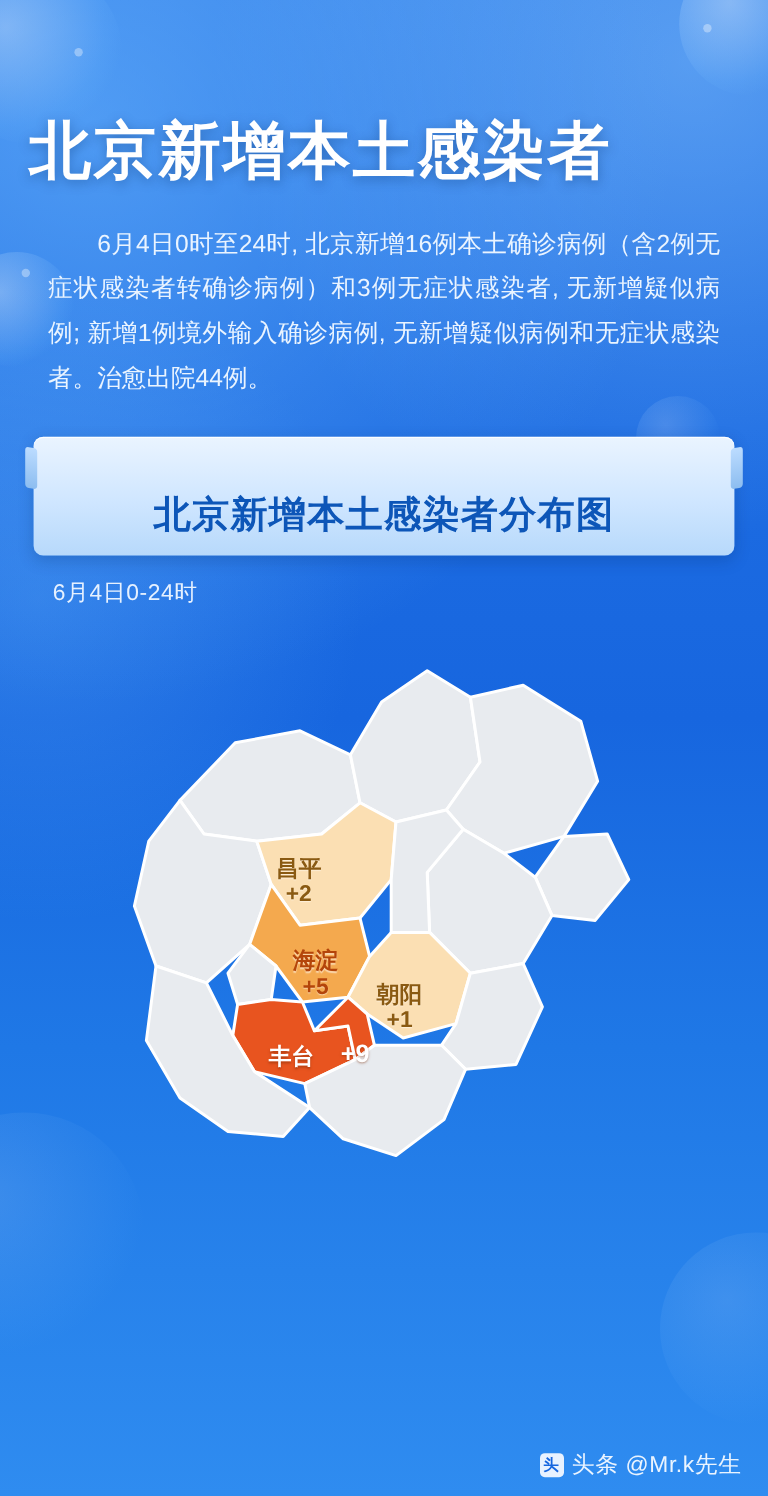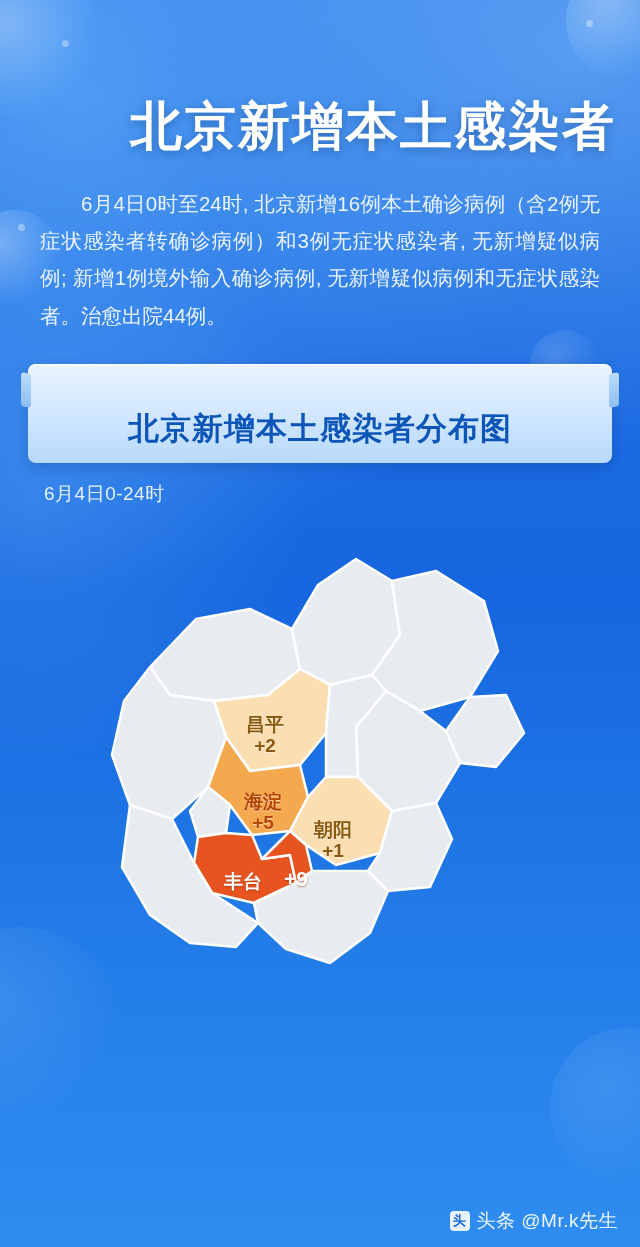--- a/index.html
+++ b/index.html
@@ -43,21 +43,21 @@
     position: absolute;
     width: 7px; height: 7px;
     border-radius: 50%;
     background: rgba(255,255,255,0.35);
   }
 
   
   .title-block {
     position: relative;
     padding: 92px 24px 0 24px;
-    text-align: right;
+    text-align: left;
   }
   .title-line {
     color: #ffffff;
     font-size: 52px;
     font-weight: bold;
     letter-spacing: 2px;
     line-height: 1.34;
     text-shadow: 0 3px 10px rgba(5,40,95,0.35);
   }
 
@@ -127,21 +127,21 @@
     position: absolute;
     text-align: center;
     font-weight: bold;
     line-height: 1.12;
     pointer-events: none;
     text-shadow: 0 1px 1px rgba(255,255,255,0.55);
   }
   .region-label .name { display: block; font-size: 19px; }
   .region-label .delta { display: block; font-size: 19px; }
 
-  .lbl-changping { left: 222px; top: 195px; width: 86px; color: #8a5a12; }
+  .lbl-changping { left: 206px; top: 195px; width: 86px; color: #8a5a12; }
   .lbl-haidian   { left: 228px; top: 272px; width: 70px; color: #b4450a; }
   .lbl-chaoyang  { left: 298px; top: 300px; width: 70px; color: #8a5a12; }
   .lbl-fengtai   { left: 212px; top: 352px; width: 62px; color: #ffffff; text-shadow: 0 1px 2px rgba(120,40,0,0.5); }
   .lbl-dongcheng { left: 272px; top: 348px; width: 48px; color: #ffffff; text-shadow: 0 1px 2px rgba(120,40,0,0.5); }
   .lbl-dongcheng .delta { font-size: 21px; }
 
   
   .footer {
     position: absolute;
     left: 0;

